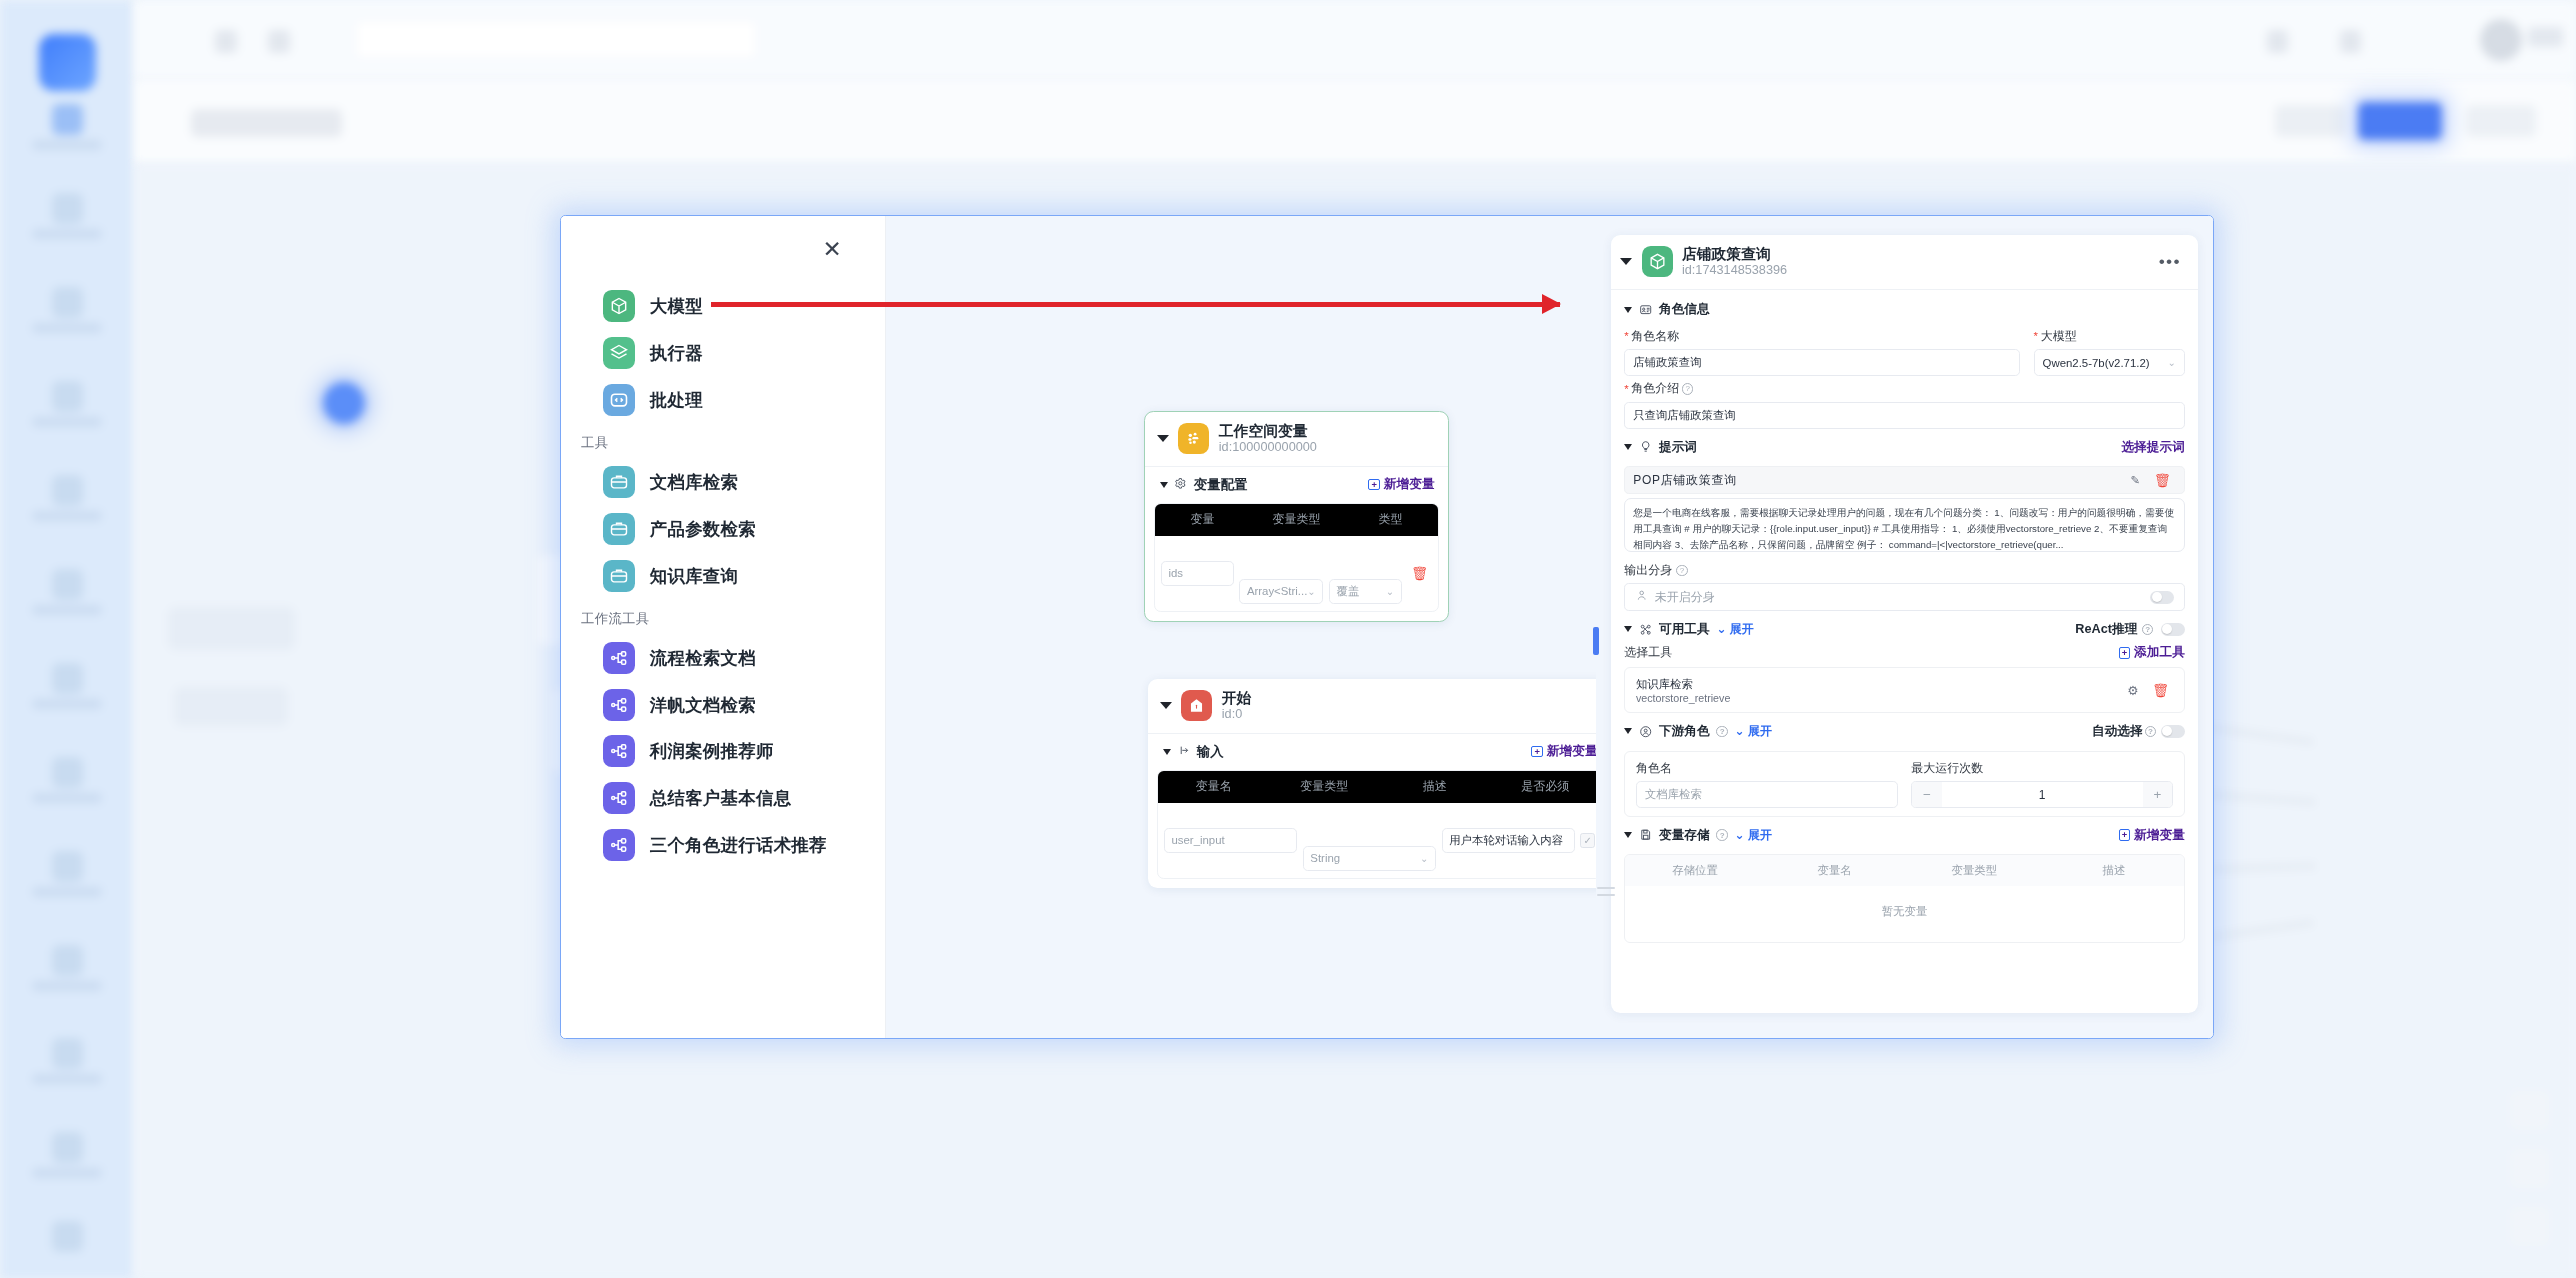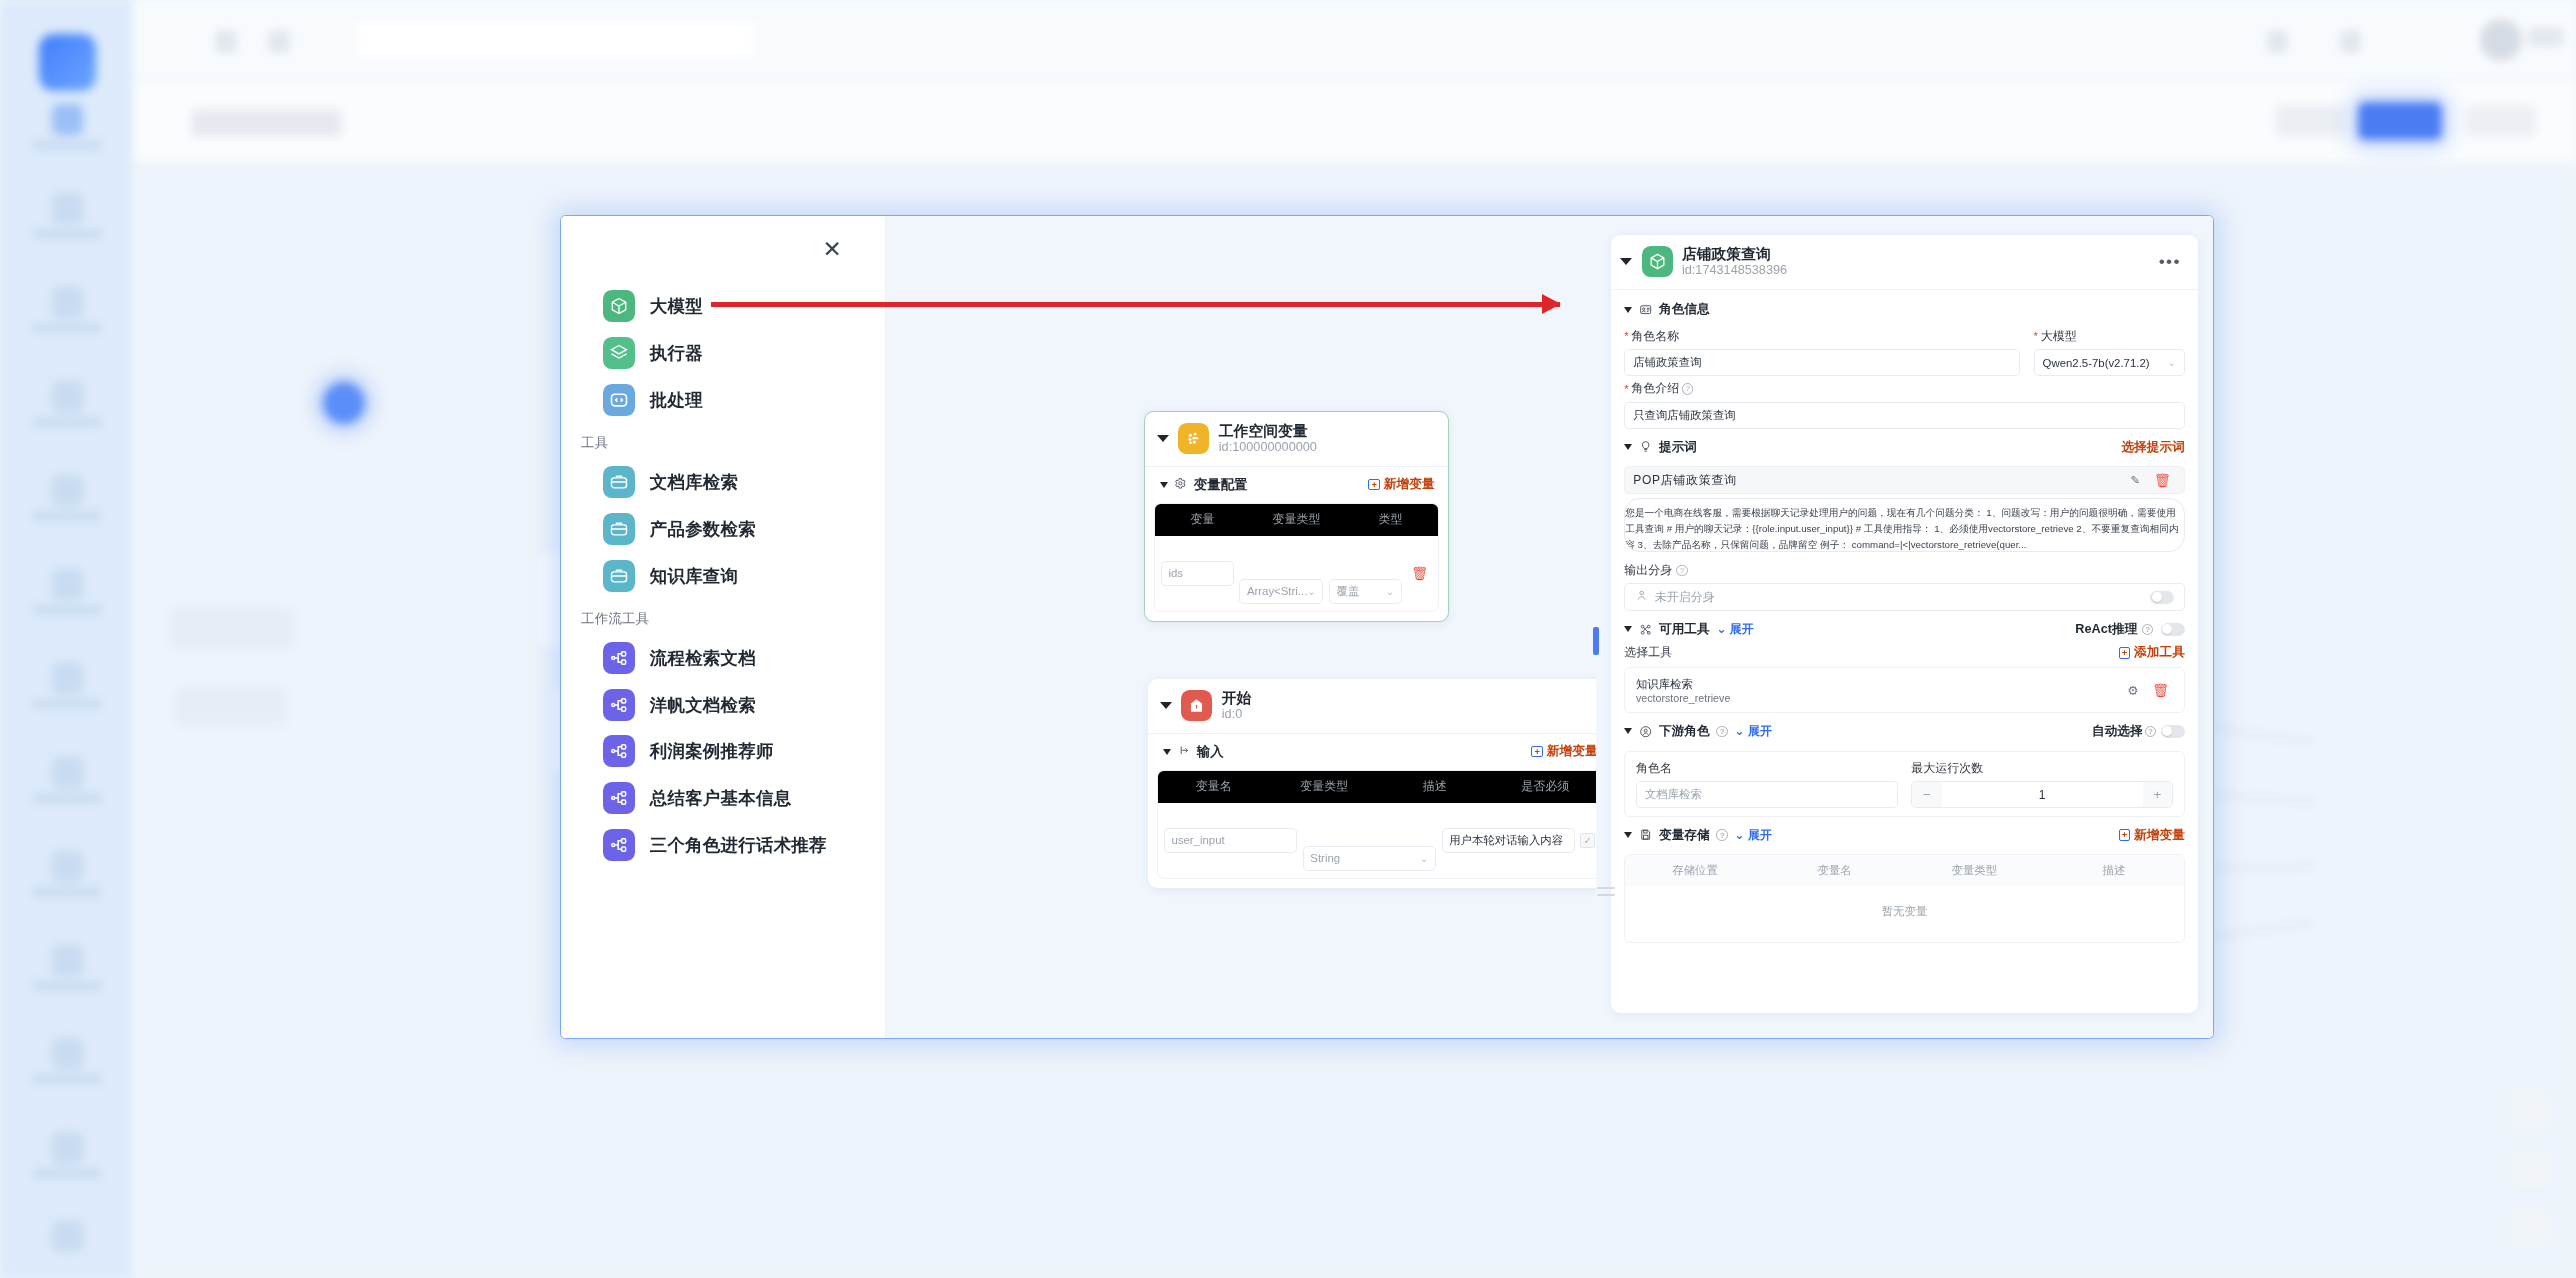--- a/index.html
+++ b/index.html
@@ -128,21 +128,21 @@
     border-top: 7.4px solid #20242b; flex: 0 0 auto;
   }
   .caret.sm { border-left-width: 4.7px; border-right-width: 4.7px; border-top-width: 6px; }
   .node-ico { width: 31px; height: 31px; border-radius: 8.7px; display:flex; align-items:center; justify-content:center; flex:0 0 31px;}
   .node-ico svg { width: 19px; height: 19px; }
   .node-title { font-size: 14.8px; font-weight: 700; color: #1f2833; line-height: 1.15; }
   .node-id { font-size: 12.7px; color: #9aa3ad; line-height: 1.2; }
   .node-sep { height: 0.7px; background: #eef1f5; }
   .sect-row { display: flex; align-items: center; justify-content: space-between; padding: 9.4px 13.4px 6.7px 14.8px; }
   .sect-left { display: flex; align-items: center; gap: 6.7px; font-size: 13.4px; font-weight: 700; color: #1f2833; }
-  .link-blue { color: #c2410c; font-size: 12.7px; font-weight: 700; cursor: pointer; display:flex; align-items:center; gap:4px;}
+  .link-blue { color: #4c1d95; font-size: 12.7px; font-weight: 700; cursor: pointer; display:flex; align-items:center; gap:4px;}
   .plusbox { display:inline-flex; width:11.4px; height:11.4px; border:1.1px solid #2f6bf0; border-radius:2px; align-items:center; justify-content:center; font-size:9.4px; line-height:1;}
   .tbl { margin: 2.7px 9.4px 9.4px; border: 0.7px solid #eef1f5; border-radius: 6.7px; overflow: hidden; }
   .tbl-head { display: flex; background: #000000; }
   .tbl-head div { flex: 1; text-align: center; font-size: 12px; color: #9aa3ad; padding: 7.4px 0; }
   .tbl-row { display: flex; align-items: center; padding: 6.7px 5.4px; gap: 5.4px; }
   .cell-input {
     flex: 1; height: 25.5px; border: 0.7px solid #e7eaf0; border-radius: 4.7px; background: #fff;
     display: flex; align-items: center; padding: 0 6.7px; font-size: 11.4px; color: #9aa3ad;
   }
   .cell-sel { justify-content: space-between; margin-top: 36px; }
@@ -179,22 +179,22 @@
   }
   .input-box.sel { justify-content: space-between; }
   .prompt-name {
     margin-top: 5.4px; background: #f6f7f9; border: 0.7px solid #eef0f3; border-radius: 4.7px;
     height: 28px; display:flex; align-items:center; padding: 0 8px; font-size: 12px; color:#2b3340;
     letter-spacing: 0.7px;
   }
   .prompt-name .acts { margin-left:auto; display:flex; gap:9.4px; align-items:center;}
   .pencil { color:#6b7280; font-size:11.4px; cursor:pointer;}
   .prompt-body {
-    margin-top: 4px; border: 0.7px solid #e7eaf0; border-radius: 16px; background: #fff;
-    padding: 6px 0; font-size: 9.7px; line-height: 1.62; color: #3a424e;
+    margin-top: 4px; border: 0.7px solid #e7eaf0; border-radius: 7px; background: #fff;
+    padding: 6px 8px; font-size: 9.7px; line-height: 1.62; color: #3a424e;
     height: 54px; overflow: hidden;
   }
   .sub-label { font-size: 12px; color: #333a44; padding: 9.4px 0 4.7px; display:flex; align-items:center; gap:4px;}
   .avatar-row {
     height: 28px; background: #fff; border: 0.7px solid #e7eaf0; border-radius: 4.7px;
     display: flex; align-items: center; padding: 0 9.4px; font-size: 12px; color: #9aa3ad; gap: 6.7px;
   }
   .toggle {
     margin-left: auto; width: 24px; height: 12.7px; border-radius: 6.7px; background: #e3e6eb;
     position: relative; cursor: pointer;

